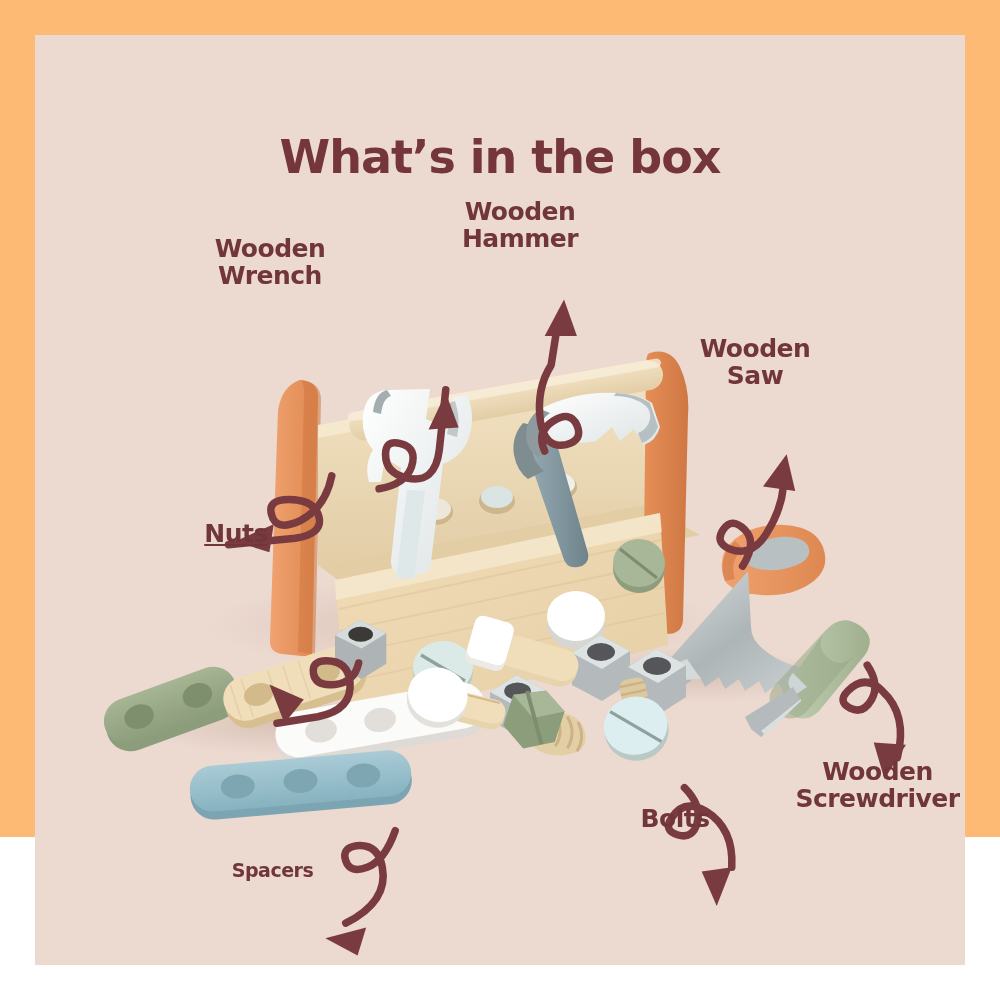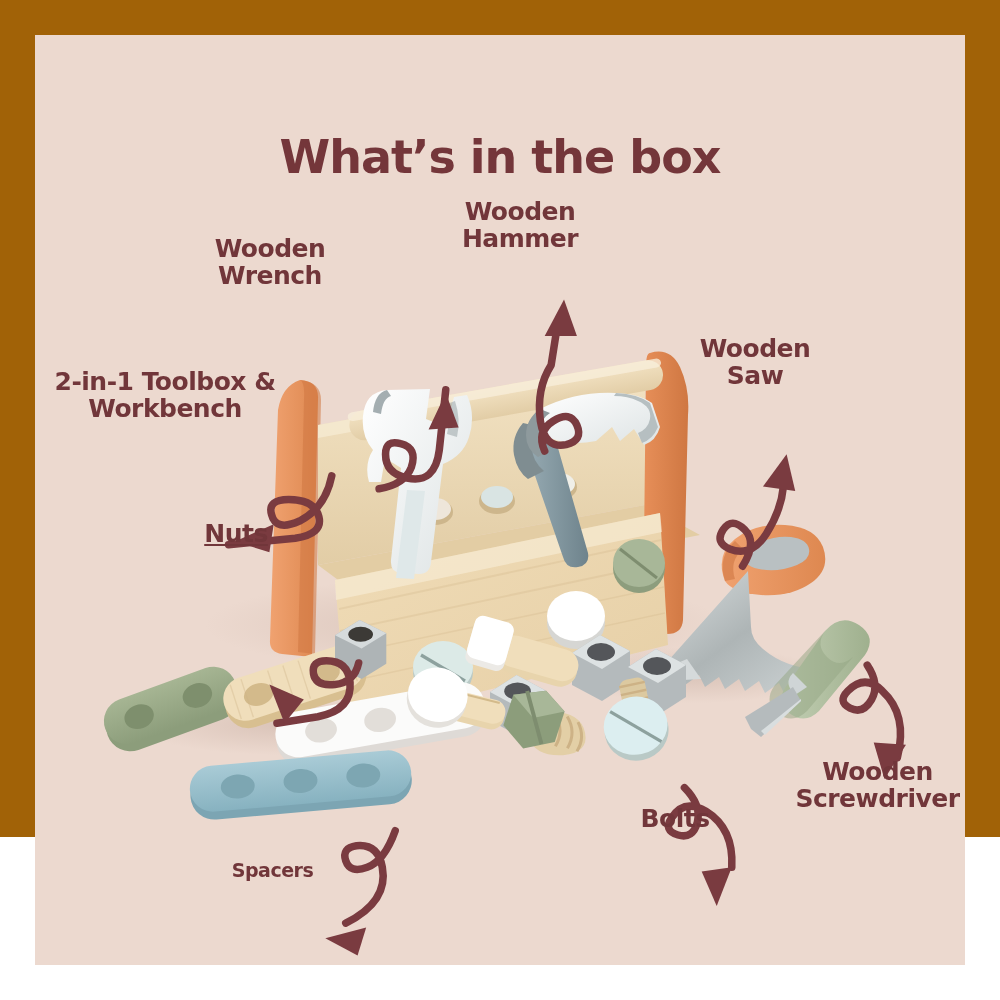--- a/index.html
+++ b/index.html
@@ -1,17 +1,17 @@
 <!DOCTYPE html>
 <html><head>
 <meta charset="utf-8">
 <style>
   html,body{margin:0;padding:0;background:#ffffff;}
   body{width:1000px;height:1000px;overflow:hidden;font-family:"DejaVu Sans","Liberation Sans",sans-serif;}
-  #stage{position:relative;width:1000px;height:837px;background:#a16207;}
+  #stage{position:relative;width:1000px;height:837px;background:#fdba74;}
   #canvas{position:absolute;left:35px;top:35px;width:930px;height:930px;background:#ecd9cf;overflow:hidden;}
   .lbl{position:absolute;color:#71363a;font-weight:700;line-height:1.08;letter-spacing:-0.5px;
        text-align:center;white-space:pre-line;font-family:"DejaVu Sans","Liberation Sans",sans-serif;}
   #title{position:absolute;left:0;right:0;top:95px;text-align:center;color:#74363a;
          font-size:46px;font-weight:700;letter-spacing:-1px;
          font-family:"DejaVu Sans","Liberation Sans",sans-serif;}
   svg.ov{position:absolute;left:0;top:0;width:1000px;height:1000px;pointer-events:none;}
 </style>
 </head>
 <body>
@@ -309,22 +309,20 @@
       <g>
         <path class="ar" d="M774 586 q12 18 4 32 q-8 14 -20 8 q-12 -6 -2 -16 q16 -16 32 0 q24 22 14 62"></path>
         <path class="arh" d="M790 692 l20 -32 l-30 -2 z"></path>
       </g>
     </svg>
 
     
     <div id="title">What’s in the box</div>
 
     
-    <div class="lbl" style="left:5px;top:333px;width:250px;font-size:25px;">2-in-1 Toolbox &amp;
-Workbench</div>
     <div class="lbl" style="left:155px;top:200px;width:160px;font-size:25px;">Wooden
 Wrench</div>
     <div class="lbl" style="left:405px;top:163px;width:160px;font-size:25px;">Wooden
 Hammer</div>
     <div class="lbl" style="left:645px;top:300px;width:150px;font-size:25px;">Wooden
 Saw</div>
     <div class="lbl" style="left:151px;top:485px;width:100px;font-size:25px;text-decoration:underline;">Nuts</div>
     <div class="lbl" style="left:165px;top:825px;width:145px;font-size:19px;">Spacers</div>
     <div class="lbl" style="left:585px;top:770px;width:110px;font-size:25px;">Bolts</div>
     <div class="lbl" style="left:755px;top:723px;width:175px;font-size:25px;">Wooden

